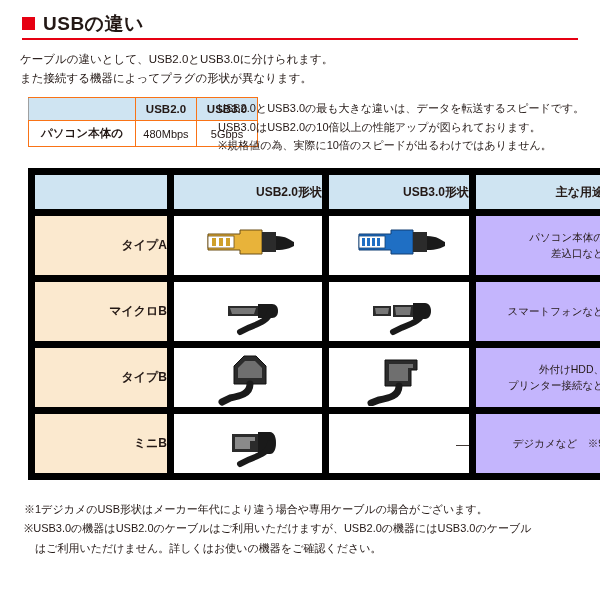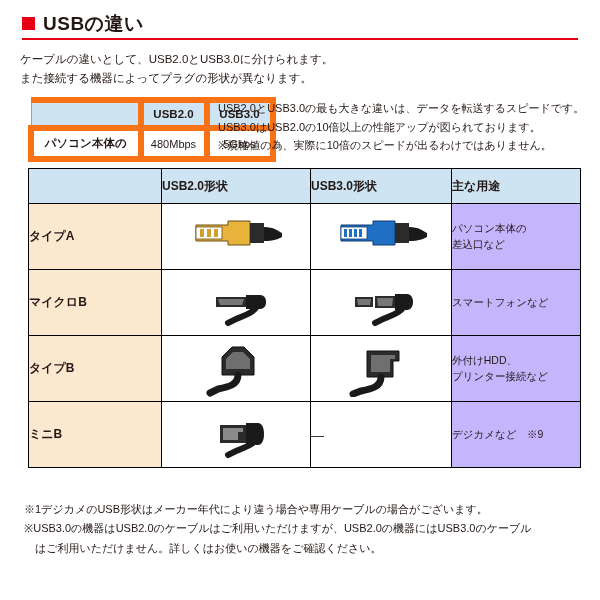--- a/index.html
+++ b/index.html
@@ -64,21 +64,21 @@
 
   
   .speed-table {
     position: absolute;
     left: 28px;
     top: 97px;
     border-collapse: collapse;
     font-size: 11px;
   }
   .speed-table td, .speed-table th {
-    border: 6px solid #f97316;
+    border: 1px solid #f97316;
     text-align: center;
     font-weight: normal;
     padding: 0;
     margin-top: 40px;
   }
   .speed-table .hdr-blank {
     width: 106px;
     height: 22px;
     background: #cfe4f2;
     border-left: 1px solid #9fa0a0;
@@ -118,22 +118,22 @@
   
   .main-table {
     position: absolute;
     left: 28px;
     top: 168px;
     width: 548px;
     border-collapse: collapse;
     table-layout: fixed;
   }
   .main-table th, .main-table td {
-    border: 1px solid #000000;
-    text-align: left;
+    border: 7px solid #000000;
+    text-align: right;
     vertical-align: middle;
     padding: 0;
   }
   .main-table thead th {
     background: #cfe4f2;
     height: 34px;
     font-size: 12px;
     font-weight: bold;
     color: #231815;
   }

